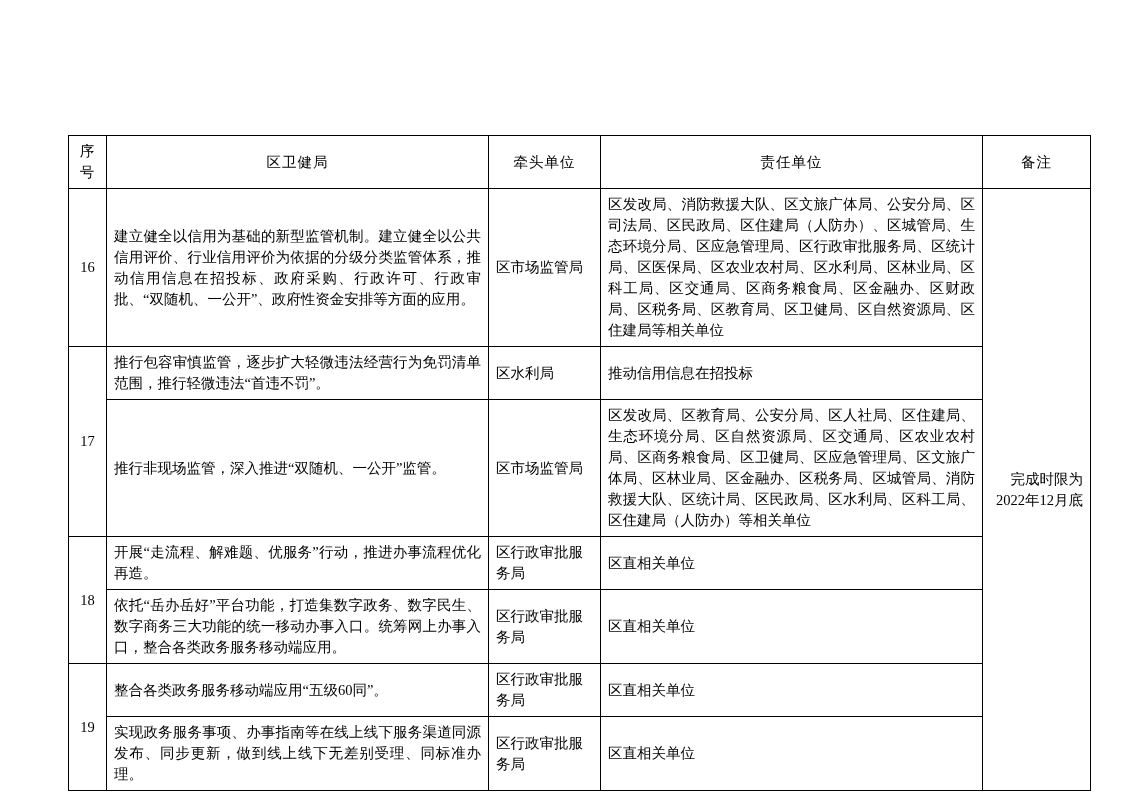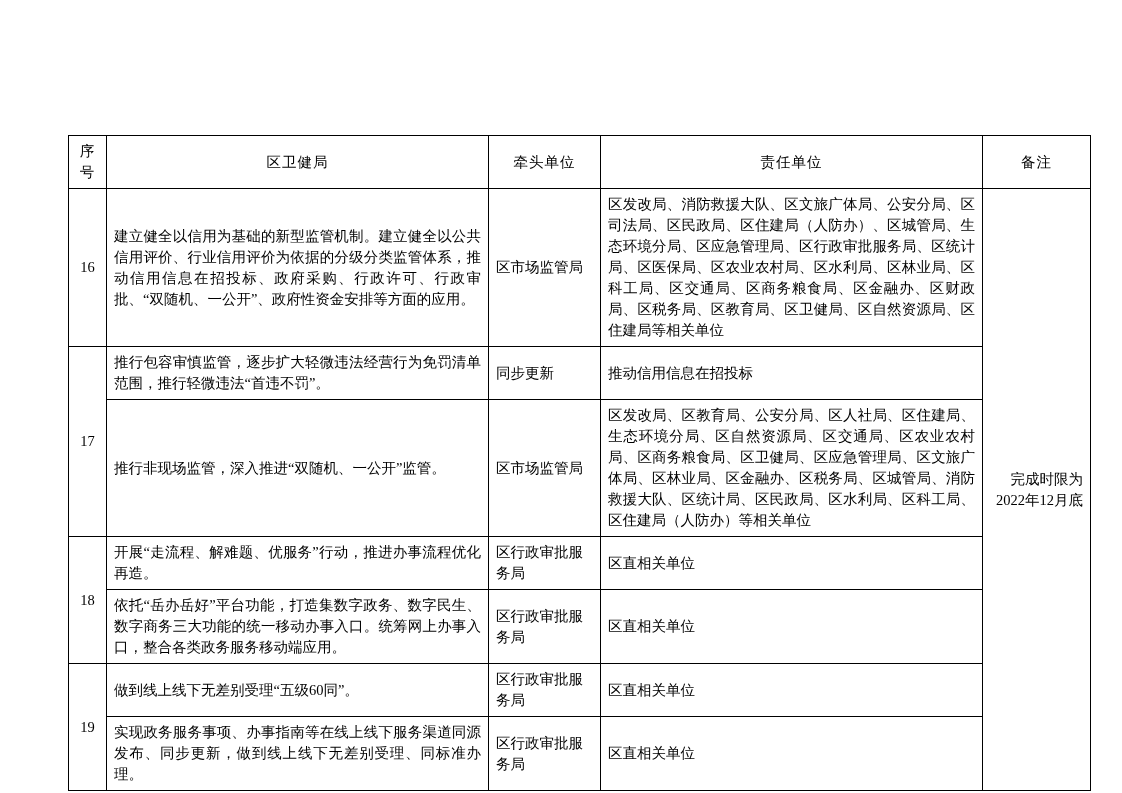--- a/index.html
+++ b/index.html
@@ -102,42 +102,42 @@
         <tr>
           <td class="cell-seq">16</td>
           <td class="cell-task">建立健全以信用为基础的新型监管机制。建立健全以公共信用评价、行业信用评价为依据的分级分类监管体系，推动信用信息在招投标、政府采购、行政许可、行政审批、“双随机、一公开”、政府性资金安排等方面的应用。</td>
           <td class="cell-lead">区市场监管局</td>
           <td class="cell-resp">区发改局、消防救援大队、区文旅广体局、公安分局、区司法局、区民政局、区住建局（人防办）、区城管局、生态环境分局、区应急管理局、区行政审批服务局、区统计局、区医保局、区农业农村局、区水利局、区林业局、区科工局、区交通局、区商务粮食局、区金融办、区财政局、区税务局、区教育局、区卫健局、区自然资源局、区住建局等相关单位</td>
           <td class="cell-note" rowspan="7">完成时限为2022年12月底</td>
         </tr>
         <tr>
           <td class="cell-seq" rowspan="2">17</td>
           <td class="cell-task">推行包容审慎监管，逐步扩大轻微违法经营行为免罚清单范围，推行轻微违法“首违不罚”。</td>
-          <td class="cell-lead">同步更新</td>
+          <td class="cell-lead">区水利局</td>
           <td class="cell-resp">推动信用信息在招投标</td>
         </tr>
         <tr>
           <td class="cell-task">推行非现场监管，深入推进“双随机、一公开”监管。</td>
           <td class="cell-lead">区市场监管局</td>
           <td class="cell-resp">区发改局、区教育局、公安分局、区人社局、区住建局、生态环境分局、区自然资源局、区交通局、区农业农村局、区商务粮食局、区卫健局、区应急管理局、区文旅广体局、区林业局、区金融办、区税务局、区城管局、消防救援大队、区统计局、区民政局、区水利局、区科工局、区住建局（人防办）等相关单位</td>
         </tr>
         <tr>
           <td class="cell-seq" rowspan="2">18</td>
           <td class="cell-task">开展“走流程、解难题、优服务”行动，推进办事流程优化再造。</td>
           <td class="cell-lead">区行政审批服务局</td>
           <td class="cell-resp">区直相关单位</td>
         </tr>
         <tr>
           <td class="cell-task">依托“岳办岳好”平台功能，打造集数字政务、数字民生、数字商务三大功能的统一移动办事入口。统筹网上办事入口，整合各类政务服务移动端应用。</td>
           <td class="cell-lead">区行政审批服务局</td>
           <td class="cell-resp">区直相关单位</td>
         </tr>
         <tr>
           <td class="cell-seq" rowspan="2">19</td>
-          <td class="cell-task">做到线上线下无差别受理“五级60同”。</td>
+          <td class="cell-task">整合各类政务服务移动端应用“五级60同”。</td>
           <td class="cell-lead">区行政审批服务局</td>
           <td class="cell-resp">区直相关单位</td>
         </tr>
         <tr>
           <td class="cell-task">实现政务服务事项、办事指南等在线上线下服务渠道同源发布、同步更新，做到线上线下无差别受理、同标准办理。</td>
           <td class="cell-lead">区行政审批服务局</td>
           <td class="cell-resp">区直相关单位</td>
         </tr>
       </tbody>
     </table>

